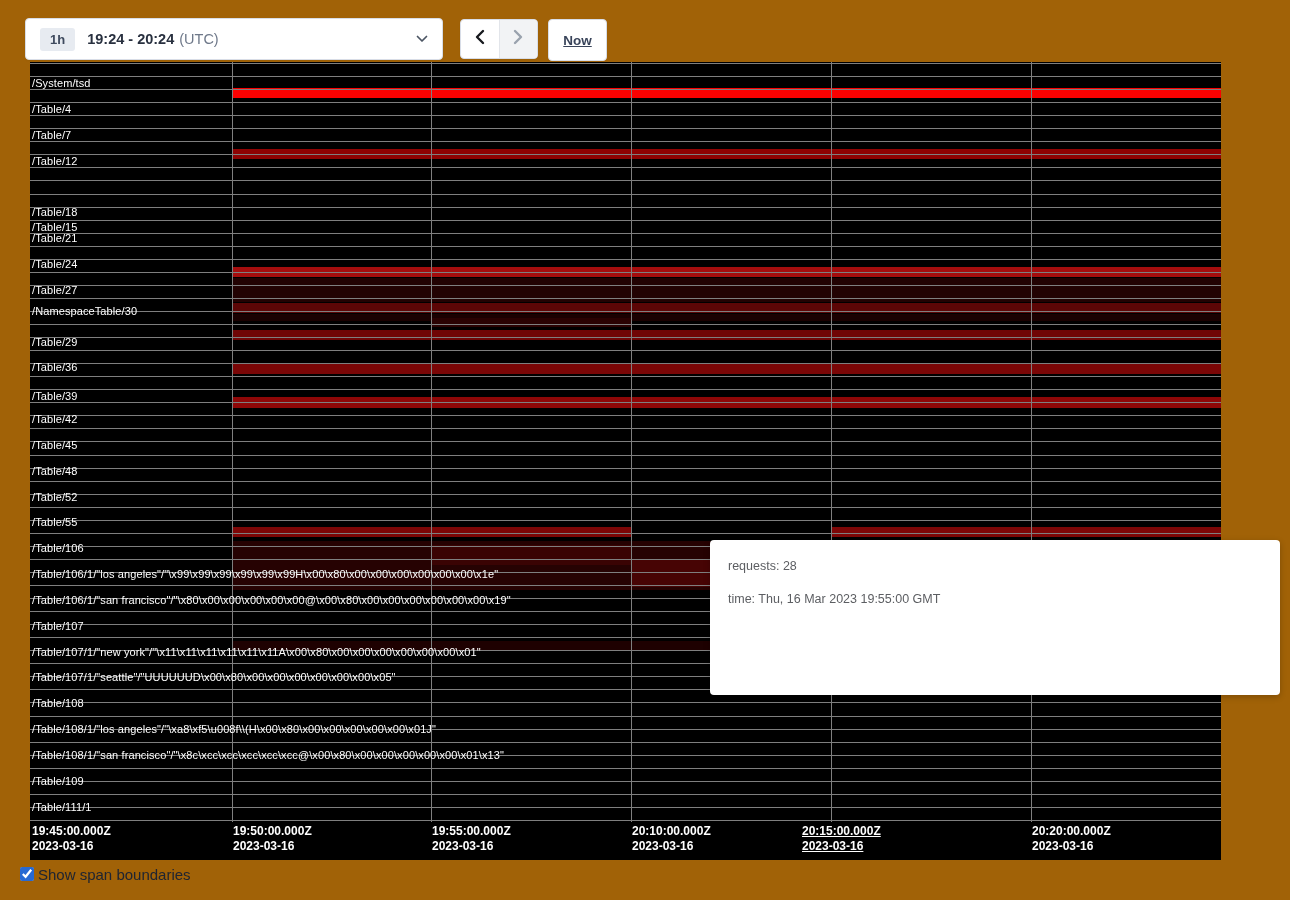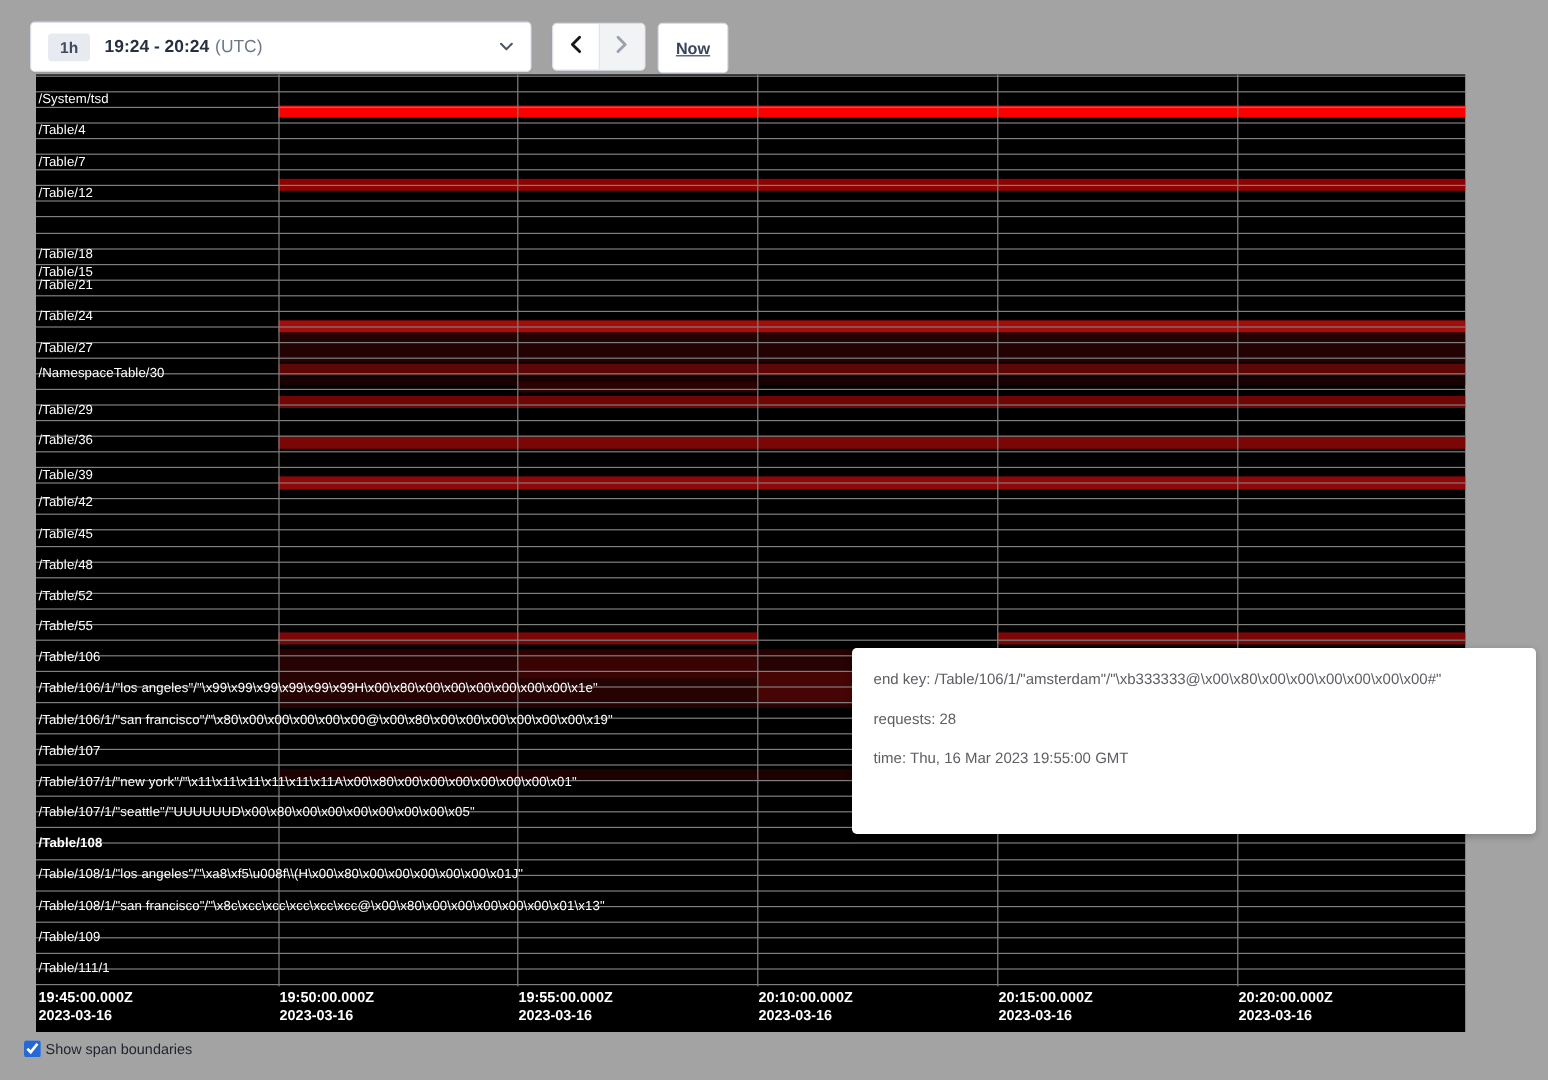--- a/index.html
+++ b/index.html
@@ -1,17 +1,17 @@
 <!DOCTYPE html>
 <html><head>
 <meta charset="utf-8">
 <style>
   html,body { margin:0; padding:0; }
   .page {
-    position:relative; width:1290px; height:900px; background:#a3a3a3;
+    position:relative; width:1290px; height:900px; background:#a16207;
     font-family:"Liberation Sans", sans-serif; overflow:hidden;
   }
   
   .range-select {
     position:absolute; left:25px; top:18px; width:418px; height:42px;
     background:#fff; border:1px solid #d8dde7; border-radius:4px;
     display:flex; align-items:center; padding:0 14px; gap:12px;
     box-sizing:border-box; cursor:pointer; box-shadow:0 1px 2px rgba(0,0,0,.04);
   }
   .range-badge {
@@ -53,21 +53,21 @@
   .tooltip {
     position:absolute; left:710px; top:540px; width:570px; height:155px;
     background:#fff; border-radius:4px; box-shadow:0 2px 6px rgba(0,0,0,.22);
     padding:16px 18px; box-sizing:border-box; display:flex; flex-direction:column;
     gap:13px; z-index:5;
   }
   .tooltip-line { font-size:12.5px; color:#5c5e62; line-height:20px; white-space:nowrap; }
   
   .footer { position:absolute; left:20px; top:866px; display:flex; align-items:flex-start; gap:4px; }
   .footer input { width:14px; height:14px; margin:1px 0 0 0; accent-color:#2769d3; cursor:pointer; }
-  .footer-label { font-size:12px; color:#202531; line-height:17px; }
+  .footer-label { font-size:15px; color:#202531; line-height:17px; }
 </style>
 </head>
 <body>
 
 <div class="page">
 
   <div class="range-select">
     <span class="range-badge">1h</span>
     <span class="range-text"><span>19:24 - 20:24</span><span class="range-suffix">(UTC)</span></span>
     <span class="dropdown-caret">
@@ -194,53 +194,52 @@
       <div class="row-label" style="top: 377px;">/Table/45</div>
       <div class="row-label" style="top: 403px;">/Table/48</div>
       <div class="row-label" style="top: 429px;">/Table/52</div>
       <div class="row-label" style="top: 454px;">/Table/55</div>
       <div class="row-label" style="top: 480px;">/Table/106</div>
       <div class="row-label" style="top: 506px;">/Table/106/1/"los angeles"/"\x99\x99\x99\x99\x99\x99H\x00\x80\x00\x00\x00\x00\x00\x00\x1e"</div>
       <div class="row-label" style="top: 532px;">/Table/106/1/"san francisco"/"\x80\x00\x00\x00\x00\x00@\x00\x80\x00\x00\x00\x00\x00\x00\x19"</div>
       <div class="row-label" style="top: 558px;">/Table/107</div>
       <div class="row-label" style="top: 584px;">/Table/107/1/"new york"/"\x11\x11\x11\x11\x11\x11A\x00\x80\x00\x00\x00\x00\x00\x00\x01"</div>
       <div class="row-label" style="top: 609px;">/Table/107/1/"seattle"/"UUUUUUD\x00\x80\x00\x00\x00\x00\x00\x00\x05"</div>
-      <div class="row-label" style="top: 635px; font-weight: bold;">/Table/108</div>
+      <div class="row-label" style="top: 635px;">/Table/108</div>
       <div class="row-label" style="top: 661px;">/Table/108/1/"los angeles"/"\xa8\xf5\u008f\\(H\x00\x80\x00\x00\x00\x00\x00\x01J"</div>
       <div class="row-label" style="top: 687px;">/Table/108/1/"san francisco"/"\x8c\xcc\xcc\xcc\xcc\xcc@\x00\x80\x00\x00\x00\x00\x00\x01\x13"</div>
       <div class="row-label" style="top: 713px;">/Table/109</div>
       <div class="row-label" style="top: 739px;">/Table/111/1</div>
       <div class="time-label" style="left: 2px;">
         <div>19:45:00.000Z</div>
         <div>2023-03-16</div>
       </div>
       <div class="time-label" style="left: 203px;">
         <div>19:50:00.000Z</div>
         <div>2023-03-16</div>
       </div>
       <div class="time-label" style="left: 402px;">
         <div>19:55:00.000Z</div>
         <div>2023-03-16</div>
       </div>
       <div class="time-label" style="left: 602px;">
         <div>20:10:00.000Z</div>
         <div>2023-03-16</div>
       </div>
-      <div class="time-label" style="left: 802px;">
+      <div class="time-label" style="left: 772px; text-decoration: underline;">
         <div>20:15:00.000Z</div>
         <div>2023-03-16</div>
       </div>
       <div class="time-label" style="left: 1002px;">
         <div>20:20:00.000Z</div>
         <div>2023-03-16</div>
       </div>
     </div>
 
   <div class="tooltip">
-    <div class="tooltip-line">end key: /Table/106/1/"amsterdam"/"\xb333333@\x00\x80\x00\x00\x00\x00\x00\x00#"</div>
     <div class="tooltip-line">requests: 28</div>
     <div class="tooltip-line">time: Thu, 16 Mar 2023 19:55:00 GMT</div>
   </div>
 
   <div class="footer">
     <input type="checkbox" id="span-cb" checked="" style="">
     <span class="footer-label">Show span boundaries</span>
   </div>
 
 </div>

